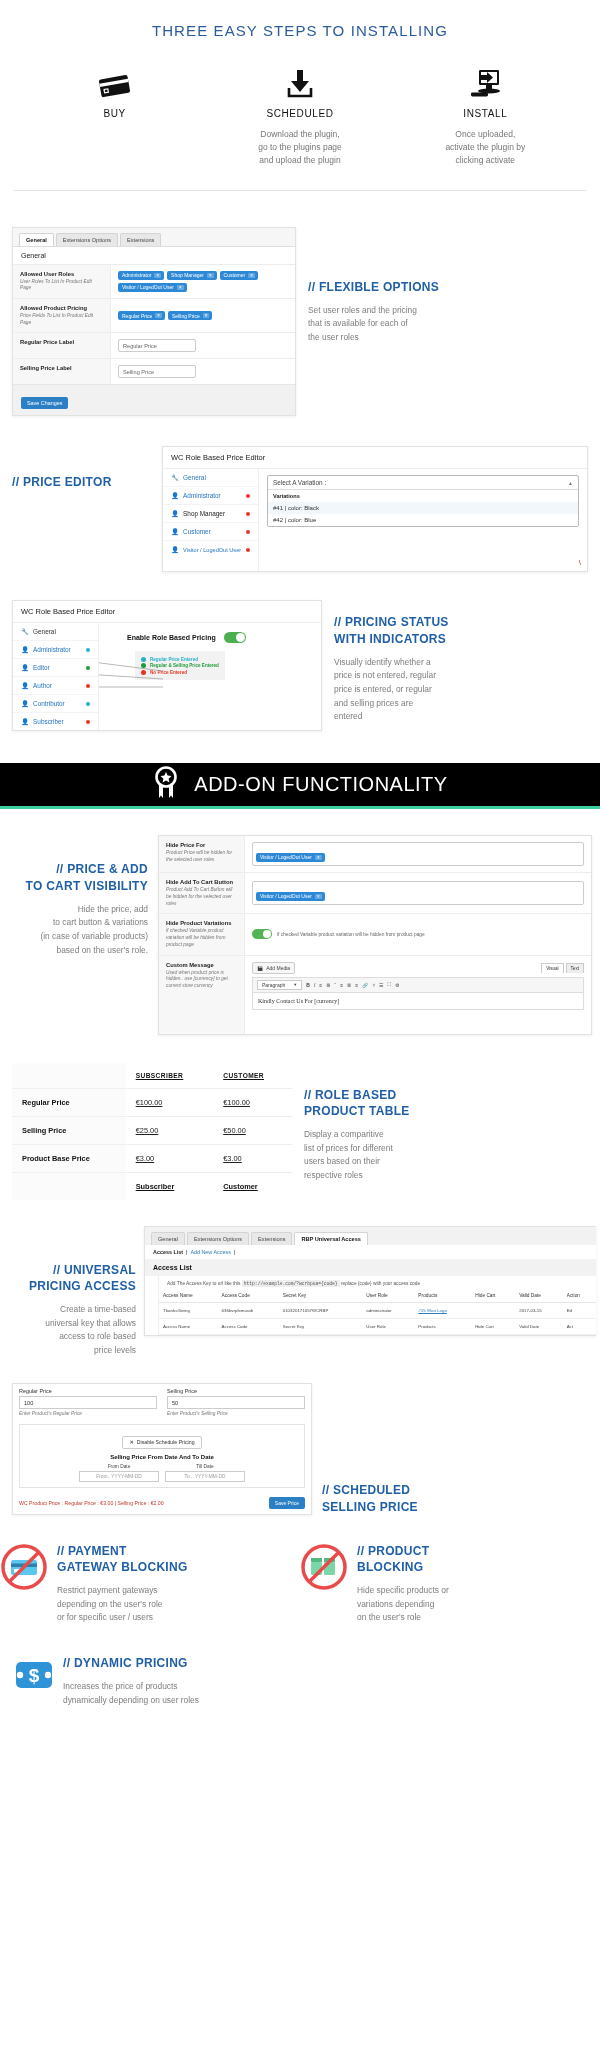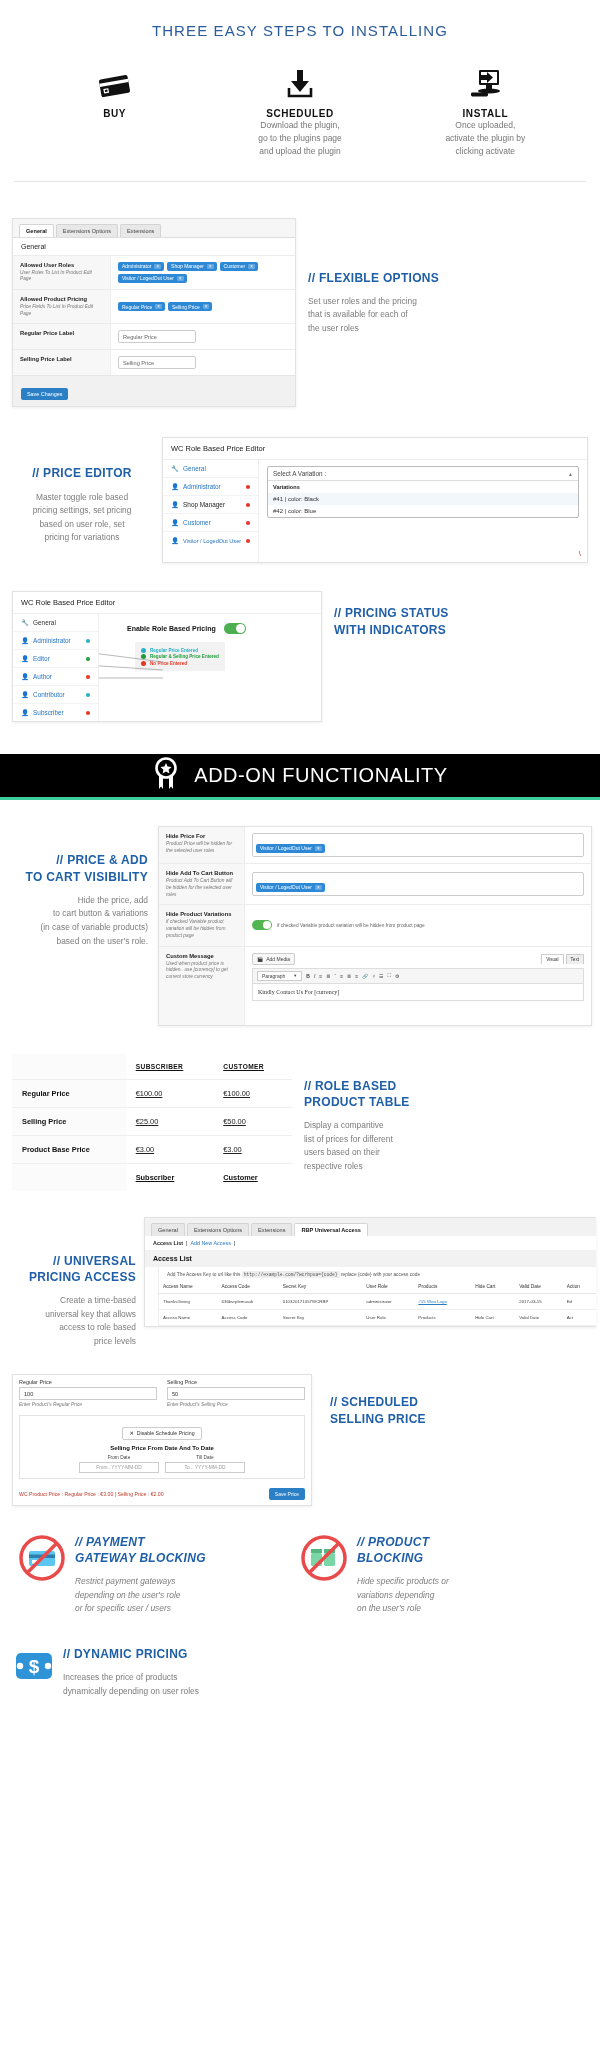--- a/index.html
+++ b/index.html
@@ -19,22 +19,22 @@
     color: #2a5c9c;
     font-size: 15px;
     letter-spacing: 1.1px;
     font-weight: 400;
     margin-bottom: 24px;
   }
   .steps-row { display: flex; justify-content: space-around; padding: 0 22px; }
   .step { width: 150px; text-align: center; }
   .step-icon { height: 36px; display:flex; align-items:flex-end; justify-content:center; margin-bottom: 9px; }
   .step-name {
-    font-size: 10px; font-weight: bold; letter-spacing: .6px;
-    color: #111; 
+    font-size: 10px; font-weight: normal; letter-spacing: .6px;
+    color: #111; margin-bottom: 9px;
   }
   .step-desc { font-size: 8.5px; color: #777; line-height: 1.55; }
   .divider { height: 1px; background: #e3e3e3; margin: 22px 14px 0; }
 
   
   .feature { position: relative; padding: 0; }
   .hd {
     color: #1f5fa8;
     font-size: 12px;
     font-weight: bold;
@@ -161,21 +161,21 @@
   .btn-ghost { border:1px solid #ccc; background:#fff; font-size:5.2px; padding:2.5px 6px; display:inline-flex; gap:3px; align-items:center; border-radius:2px; color:#333;}
   .sched-title { font-size:6px; font-weight:bold; color:#111; margin:5px 0 4px; }
   .sched-row { display:flex; justify-content:center; gap:6px; }
   .sched-col { width:80px; }
   .sched-col-lbl { font-size:4.8px; color:#444; margin-bottom:2px; }
   .sched-col-in { border:1px solid #ccc; padding:2px 3px; font-size:4.8px; color:#999; background:#fff;}
   .price-line { font-size:5.2px; color:#c0392b; padding:5px 6px; display:flex; justify-content:space-between; align-items:center;}
   .btn-save { background:#2b7fc4; color:#fff; font-size:5px; padding:3px 6px; border-radius:2px;}
 
   
-  .block-row { display:flex; gap:0; padding: 0 18px; font-style: italic; }
+  .block-row { display:flex; gap:0; padding: 0 0; }
   .block-cell { flex:1; display:flex; gap:9px; }
   .ban-icon { width:48px; height:48px; flex:none; position:relative; }
 
   .dyn-row { display:flex; gap:10px; padding: 0 14px; align-items:flex-start;}
 </style>
 </head>
 <body>
 
 <div class="page">
 
@@ -308,26 +308,22 @@
 
     <div style="flex:1; padding-top:52px;">
       <div class="hd">//  FLEXIBLE OPTIONS</div>
       <div class="ft" style="white-space:pre-line">Set user roles and the pricing
 that is available for each of
 the user roles</div>
     </div>
   </section>
 
   <section class="feature" style="display:flex; gap:10px; padding:30px 12px 0; align-items:flex-start;">
-    <div style="width:140px; text-align:center; padding-top:28px;">
+    <div style="width:140px; text-align:left; padding-top:28px;">
       <div class="hd">//  PRICE EDITOR</div>
-      <div class="ft" style="white-space:pre-line">Master toggle role based
-pricing settings, set pricing
-based on user role, set
-pricing for variations</div>
     </div>
 
     <div class="shot" style="flex:1; position:relative;">
       <div class="pe-head">WC Role Based Price Editor</div>
       <div class="pe-body">
         <div class="pe-side">
           <div class="pe-item">
             <span class="ico">🔧</span>
             <span>General</span>
           </div>
@@ -432,20 +428,25 @@
             </div>
           </div>
           <div style="height:30px"></div>
         </div>
       </div>
     </div>
 
     <div style="flex:1; padding-top:14px;">
       <div class="hd">//  PRICING STATUS</div>
       <div class="hd">WITH INDICATORS</div>
+      <div class="ft" style="white-space:pre-line">Visually identify whether a
+price is not entered, regular
+price is entered, or regular
+and selling prices are
+entered</div>
     </div>
   </section>
 
   <div style="height:32px"></div>
   <section class="addon-banner">
     <span>
       <svg width="28" height="34" viewBox="0 0 28 34">
         <circle cx="14" cy="11" r="9.5" fill="none" stroke="#fff" stroke-width="2.6"></circle>
         <polygon points="14,6 15.6,9.6 19.5,10 16.6,12.7 17.4,16.6 14,14.6 10.6,16.6 11.4,12.7 8.5,10 12.4,9.6" fill="#fff"></polygon>
         <polygon points="7,19 11,19 11,32 9,29.5 7,32" fill="#fff"></polygon>
@@ -663,21 +664,21 @@
                 <td>Valid Date</td>
                 <td>Act</td>
               </tr>
             </tfoot>
           </table>
         </div>
       </div>
     </div>
   </section>
 
-  <section class="feature" style="display:flex; gap:18px; padding:26px 12px 0; align-items:flex-start;">
+  <section class="feature" style="display:flex; gap:10px; padding:26px 12px 0; align-items:flex-end;">
     <div class="shot" style="width:300px;">
       <div class="sp-inputs">
         <div class="sp-field">
           <div class="sp-lbl">Regular Price</div>
           <div class="sp-in">100</div>
           <div class="sp-hint">Enter Product's Regular Price</div>
         </div>
         <div class="sp-field">
           <div class="sp-lbl">Selling Price</div>
           <div class="sp-in">50</div>

